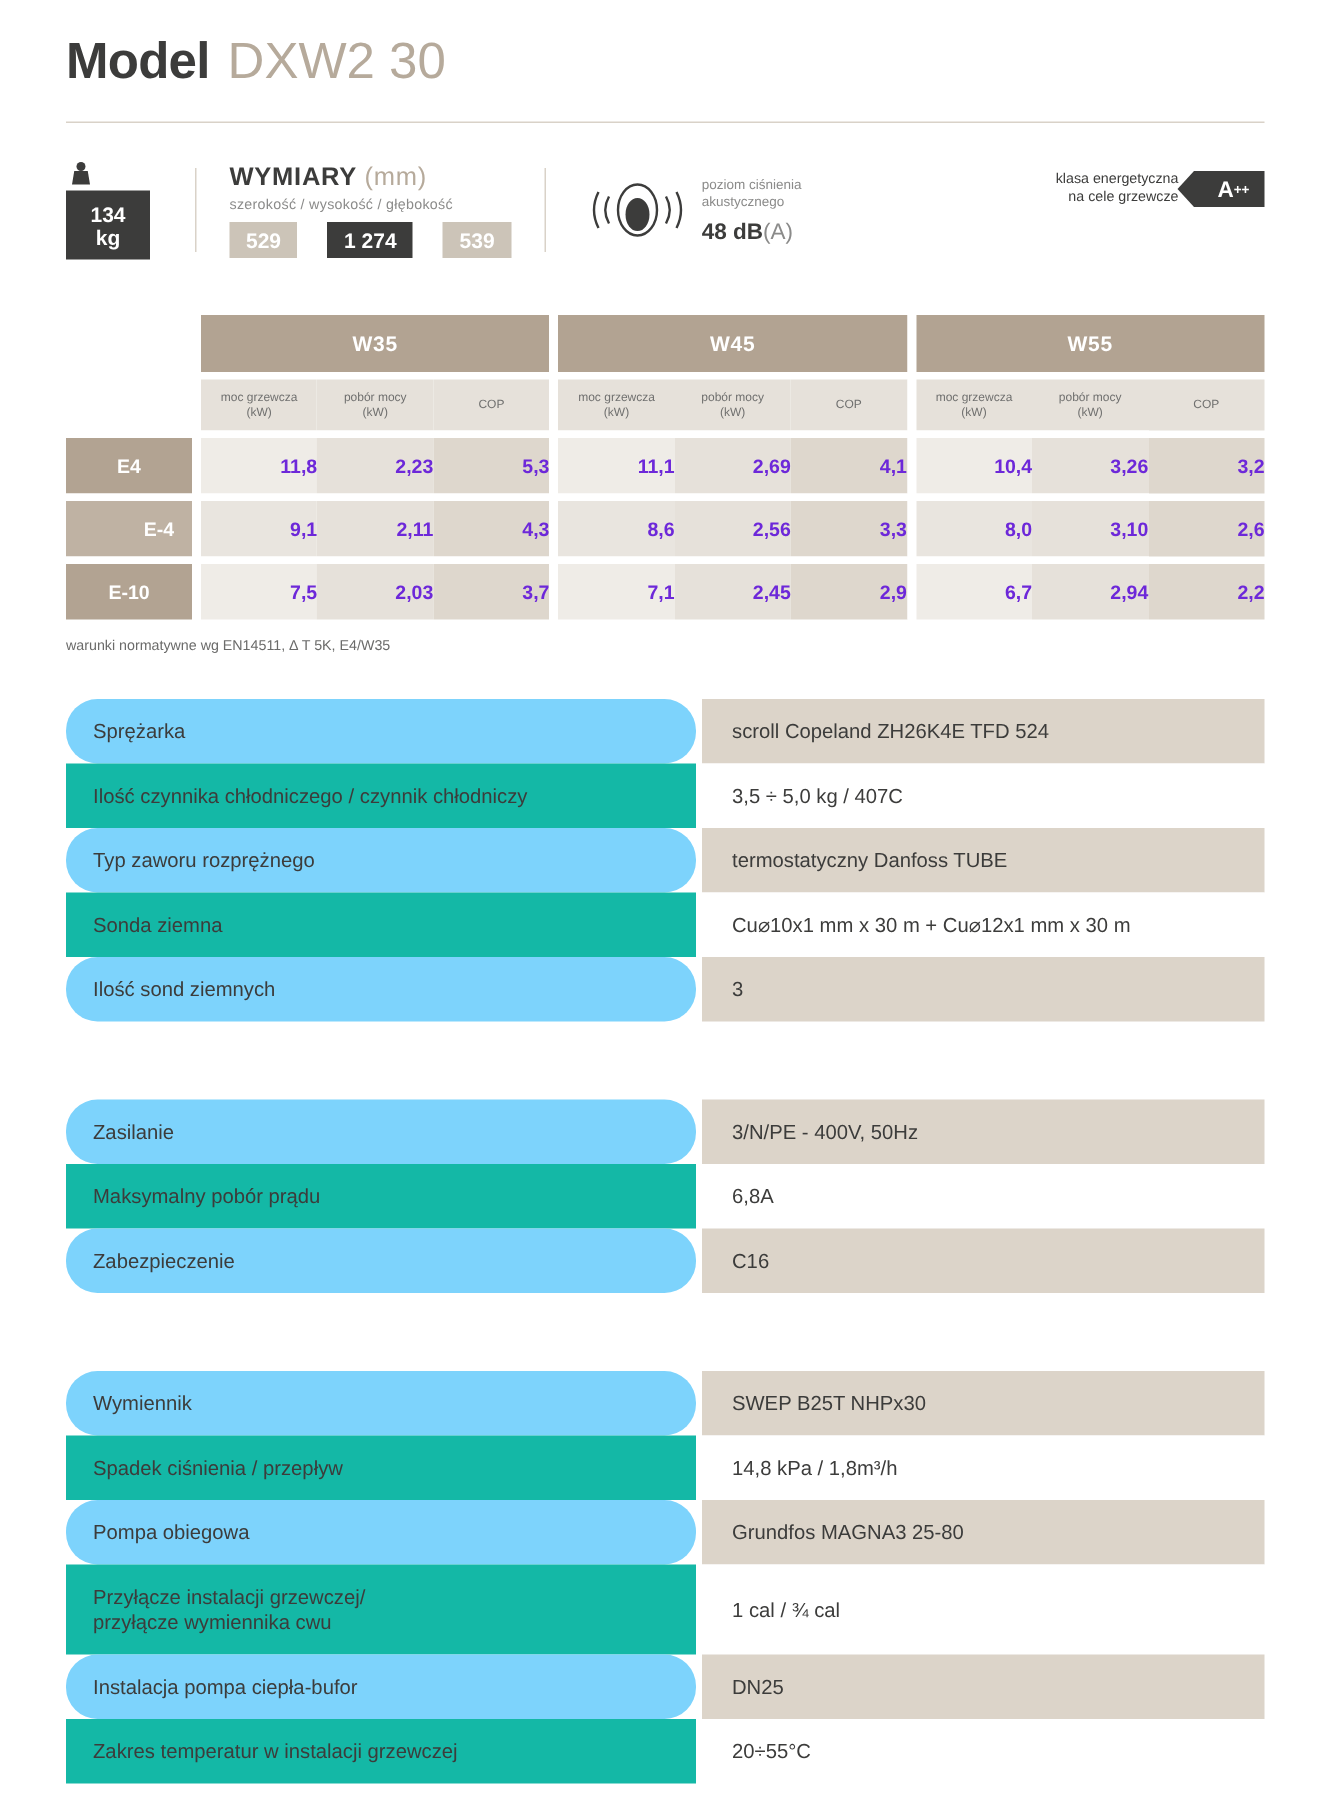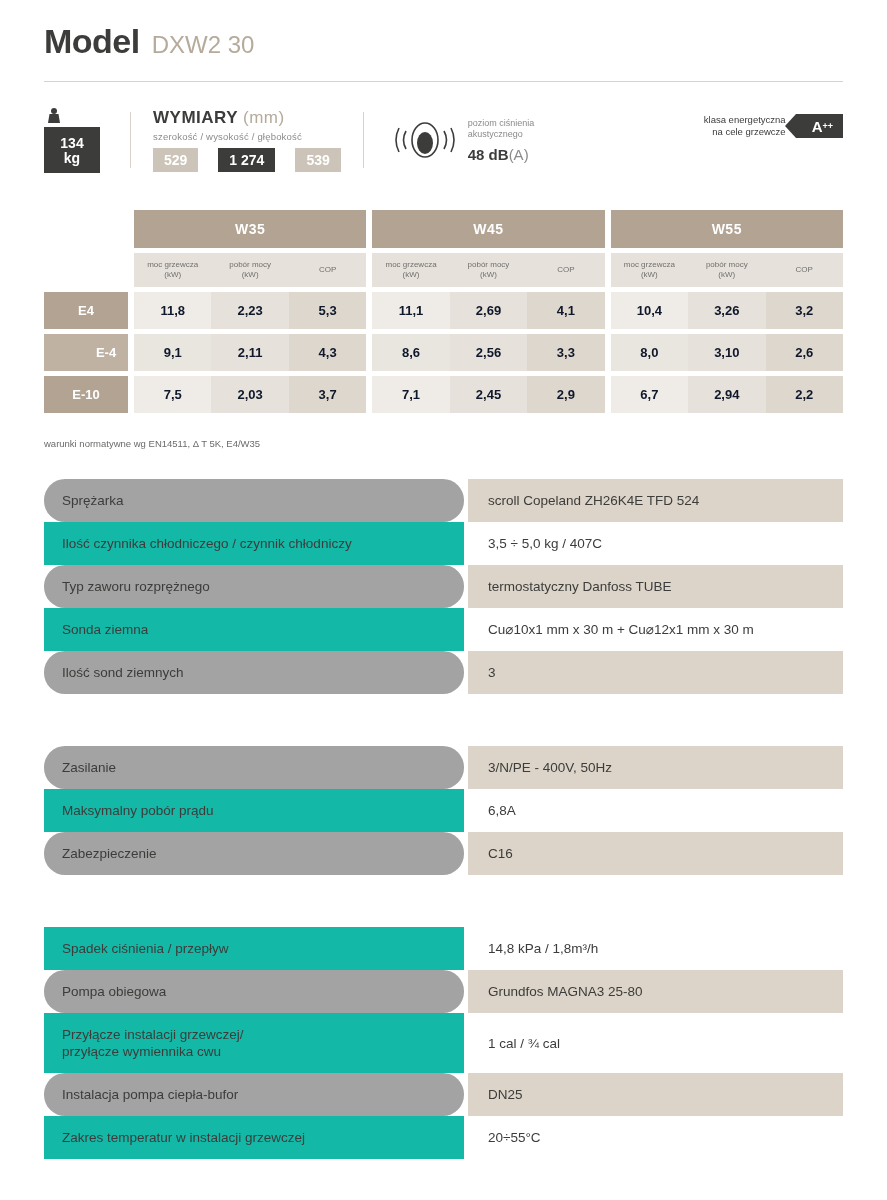--- a/index.html
+++ b/index.html
@@ -23,21 +23,21 @@
     display: flex;
     align-items: baseline;
   }
   .title-strong {
     font-size: 34px;
     font-weight: bold;
     color: #3c3c3b;
     letter-spacing: -0.5px;
   }
   .title-light {
-    font-size: 24px;
+    font-size: 34px;
     font-weight: normal;
     color: #b6aa9b;
     margin-left: 12px;
     letter-spacing: 0px;
   }
   .rule {
     margin: 20px 44px 0 44px;
     height: 1px;
     background: #d9d2c8;
   }
@@ -204,52 +204,52 @@
     font-size: 13px;
     font-weight: bold;
     text-align: center;
     height: 37px;
   }
   .rowlabel.l2 { background: #bfb2a3; padding-left: 40px; }
   .rowlabel.l3 { background: #b2a392; }
   .cell {
     font-size: 13px;
     font-weight: bold;
-    color: #0f172a;
-    text-align: center;
+    color: #6d28d9;
+    text-align: right;
     height: 37px;
     background: #efecE7;
   }
   .cell.a { background: #efece7; }
   .cell.b { background: #e6e1da; }
   .cell.c { background: #ded7cd; }
   .row-alt .cell.a { background: #e9e5df; }
   .cellpad { height: 5px; }
   .note {
-    margin: 25px 44px 0 44px;
+    margin: 12px 44px 0 44px;
     font-size: 9.5px;
     color: #6b6b6a;
   }
 
   
   .dtable {
     margin: 30px 44px 0 44px;
     width: 799px;
     border-collapse: collapse;
     table-layout: fixed;
   }
   .dtable td {
     font-size: 13.5px;
     color: #3c3c3b;
     padding: 13px 18px;
     vertical-align: middle;
     line-height: 17px;
   }
   .dtable td.k { width: 420px; }
-  .dtable tr.odd td.k { background: #a3a3a3; border-radius: 21px; }
+  .dtable tr.odd td.k { background: #7dd3fc; border-radius: 21px; }
   .dtable tr.odd td.v { background: #dcd4c9; }
   .dtable tr.even td.k { background: #14b8a6; }
   .dtable tr.even td.v { background: #ffffff; }
   .dtable td.v { padding-left: 20px; }
   .sep-col { width: 4px; padding: 0 !important; background: #ffffff !important; }
 </style>
 </head>
 <body>
 
 <div class="page">
@@ -456,20 +456,25 @@
     <tr class="odd">
       <td class="k">Zabezpieczenie</td>
       <td class="sep-col"></td>
       <td class="v">C16</td>
     </tr>
   </tbody>
     </table>
 
   <table class="dtable" style="margin-top:52px">
     <tbody>
+        <tr class="odd">
+      <td class="k">Wymiennik</td>
+      <td class="sep-col"></td>
+      <td class="v">SWEP B25T NHPx30</td>
+    </tr>
     <tr class="even">
       <td class="k">Spadek ciśnienia / przepływ</td>
       <td class="sep-col"></td>
       <td class="v">14,8 kPa  /  1,8m³/h</td>
     </tr>
     <tr class="odd">
       <td class="k">Pompa obiegowa</td>
       <td class="sep-col"></td>
       <td class="v">Grundfos MAGNA3 25-80</td>
     </tr>

